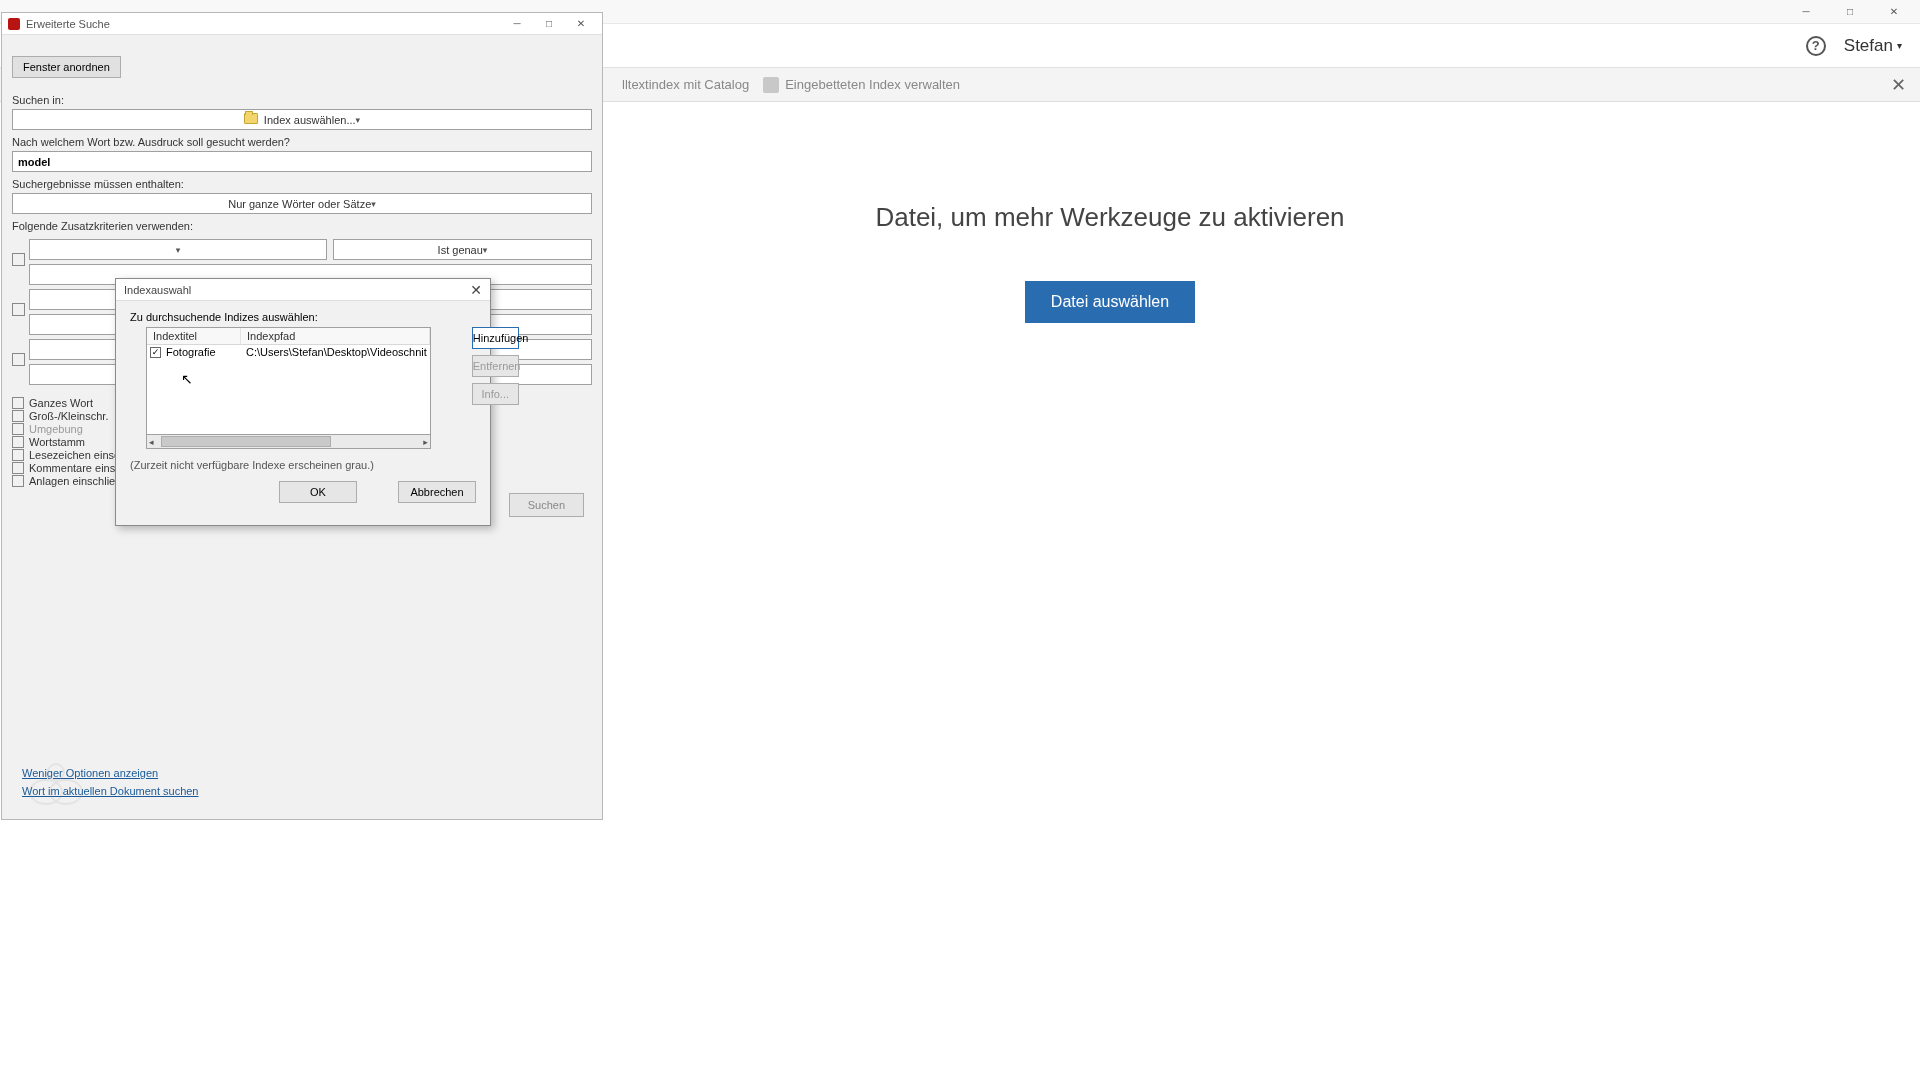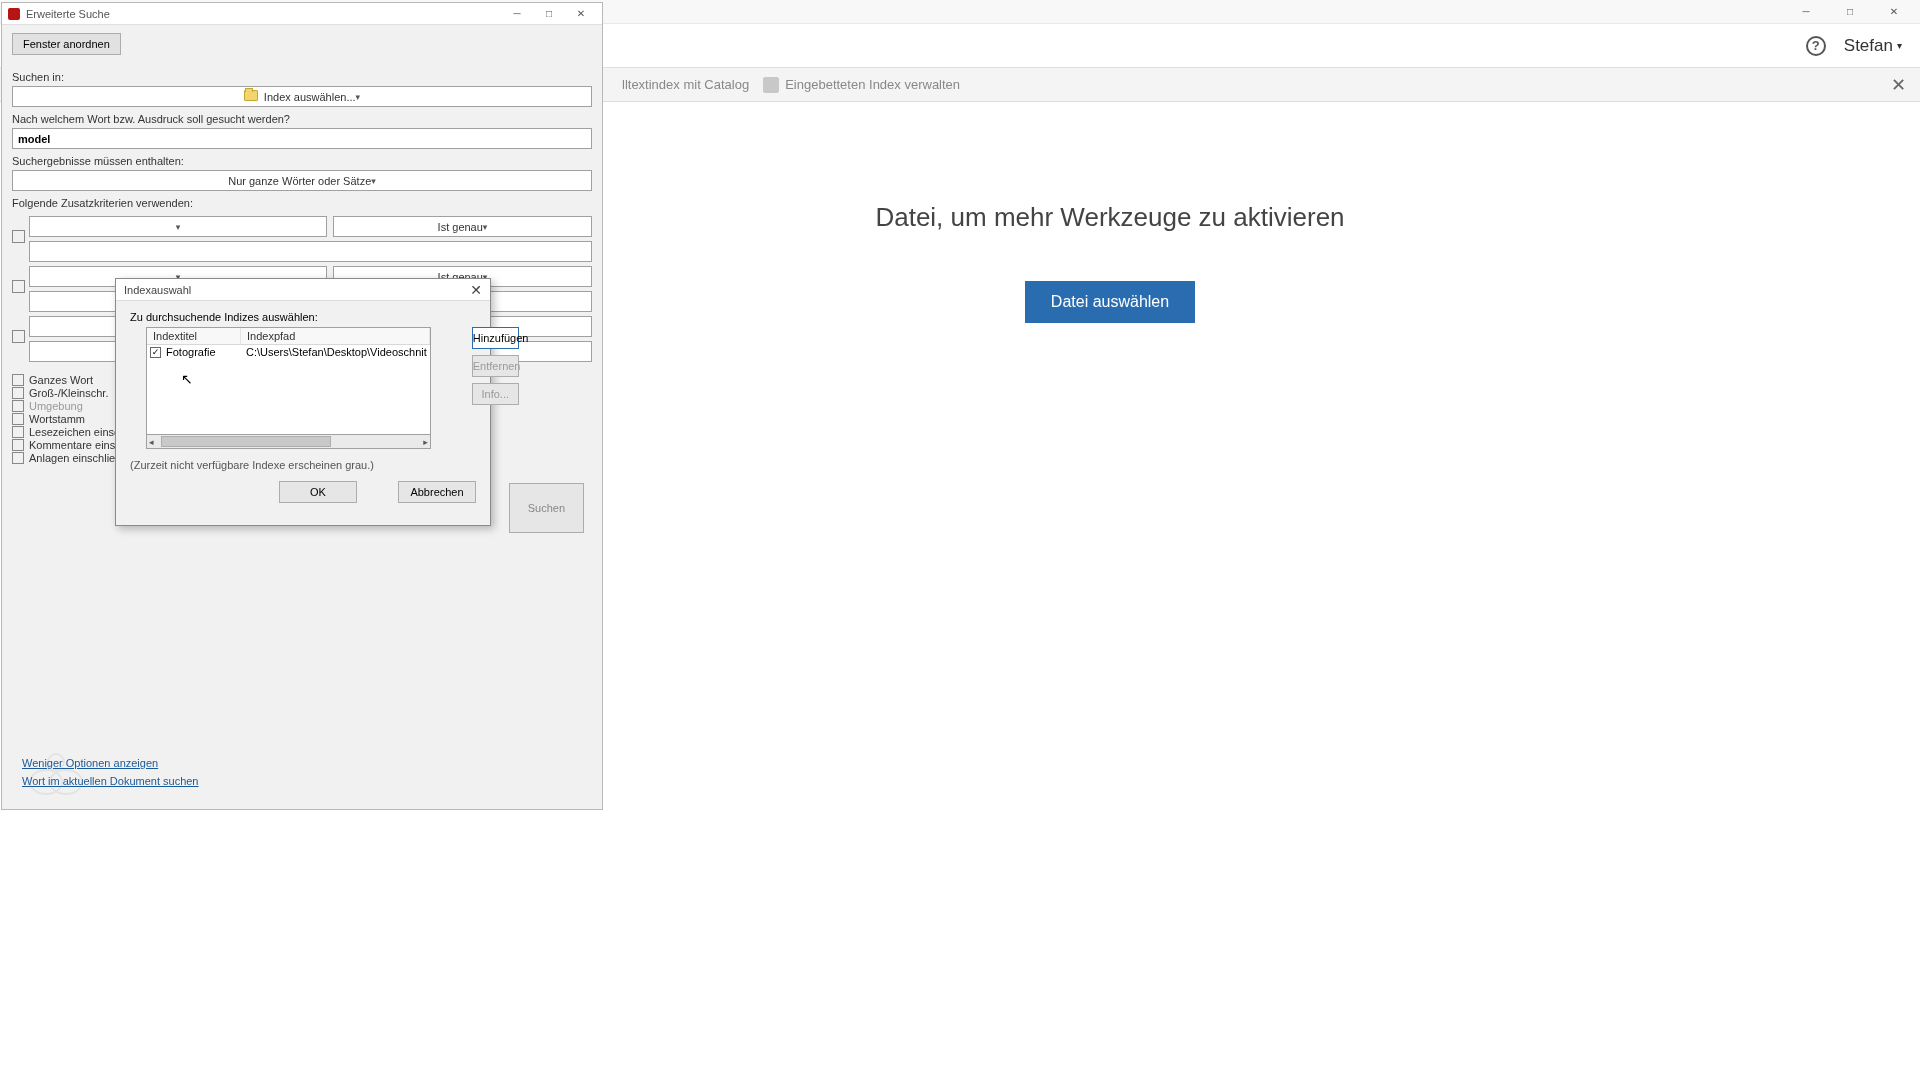--- a/index.html
+++ b/index.html
@@ -18,21 +18,21 @@
 .sub-toolbar-items { display: flex; align-items: center; gap: 14px; color: #888; font-size: 13px; margin-left: 608px; }
 .sub-toolbar-item { display: flex; align-items: center; gap: 6px; }
 .sub-toolbar-icon { width: 16px; height: 16px; background: #c8c8c8; border-radius: 2px; }
 .close-x { font-size: 18px; color: #666; cursor: pointer; }
 
 .main-content { display: flex; flex-direction: column; align-items: center; padding-top: 100px; color: #333; }
 .main-content-text { font-size: 26px; color: #444; margin-left: 300px; }
 .select-file-btn { margin-top: 48px; margin-left: 300px; background: #2a6cb0; color: #fff; border: none; padding: 12px 26px; font-size: 16px; cursor: pointer; }
 
 
-.search-window { position: absolute; left: 1px; top: 2px; width: 602px; height: 808px; background: #f1f1f1; border: 1px solid #b8b8b8; display: flex; flex-direction: column; }
+.search-window { position: absolute; left: 1px; top: 12px; width: 602px; height: 808px; background: #f1f1f1; border: 1px solid #b8b8b8; display: flex; flex-direction: column; gap: 13px; }
 .search-titlebar { height: 22px; background: #fff; display: flex; align-items: center; justify-content: space-between; padding: 0 6px; font-size: 11px; color: #555; border-bottom: 1px solid #e0e0e0; }
 .search-titlebar-left { display: flex; align-items: center; gap: 6px; }
 .search-titlebar-icon { width: 12px; height: 12px; background: #b81414; border-radius: 2px; }
 .search-titlebar-btns { display: flex; gap: 2px; }
 .search-titlebar-btns .win-btn { width: 30px; height: 18px; display: flex; align-items: center; justify-content: center; font-size: 10px; color: #555; }
 
 .search-body { padding: 8px 10px; font-size: 11px; color: #333; flex: 1; display: flex; flex-direction: column; }
 .arrange-btn { border: 1px solid #adadad; background: #e1e1e1; padding: 4px 10px; font-size: 11px; width: fit-content; margin-bottom: 10px; }
 
 .field-label { margin: 6px 0 3px 0; font-size: 11px; color: #333; }
@@ -49,21 +49,21 @@
 .criteria-top { display: flex; gap: 6px; }
 .criteria-top .dropdown:first-child { width: 298px; }
 .criteria-top .dropdown:last-child { flex: 1; }
 .criteria-value { height: 21px; border: 1px solid #a0a0a0; background: #fff; width: 100%; }
 
 .options-list { margin-top: 12px; }
 .option-row { display: flex; align-items: center; gap: 5px; margin-bottom: 1px; font-size: 11px; }
 .option-check { width: 12px; height: 12px; border: 1px solid #888; flex-shrink: 0; }
 .option-row.disabled { color: #999; }
 
-.search-btn { position: absolute; right: 18px; top: 480px; padding: 18px 18px; border: 1px solid #adadad; background: #e6e6e6; color: #888; font-size: 11px; }
+.search-btn { position: absolute; right: 18px; top: 480px; padding: 5px 18px; border: 1px solid #adadad; background: #e6e6e6; color: #888; font-size: 11px; }
 
 .footer-links { margin-top: auto; padding: 6px 10px 14px 10px; }
 .footer-link { color: #1a5a99; text-decoration: underline; font-size: 11px; display: block; margin-top: 6px; cursor: pointer; }
 .watermark { position: absolute; left: 24px; bottom: 12px; width: 60px; height: 50px; opacity: 0.12; }
 
 
 .index-dialog { position: absolute; left: 115px; top: 278px; width: 376px; height: 248px; background: #f1f1f1; border: 1px solid #8a8a8a; box-shadow: 3px 3px 8px rgba(0,0,0,0.25); display: flex; flex-direction: column; }
 .index-dialog-title { height: 22px; background: #fff; display: flex; align-items: center; justify-content: space-between; padding: 0 8px; font-size: 11px; color: #444; border-bottom: 1px solid #ddd; }
 .dlg-close { font-size: 14px; color: #444; cursor: pointer; font-weight: 300; }
 .index-dialog-body { padding: 10px 14px; font-size: 11px; flex: 1; display: flex; flex-direction: column; }

